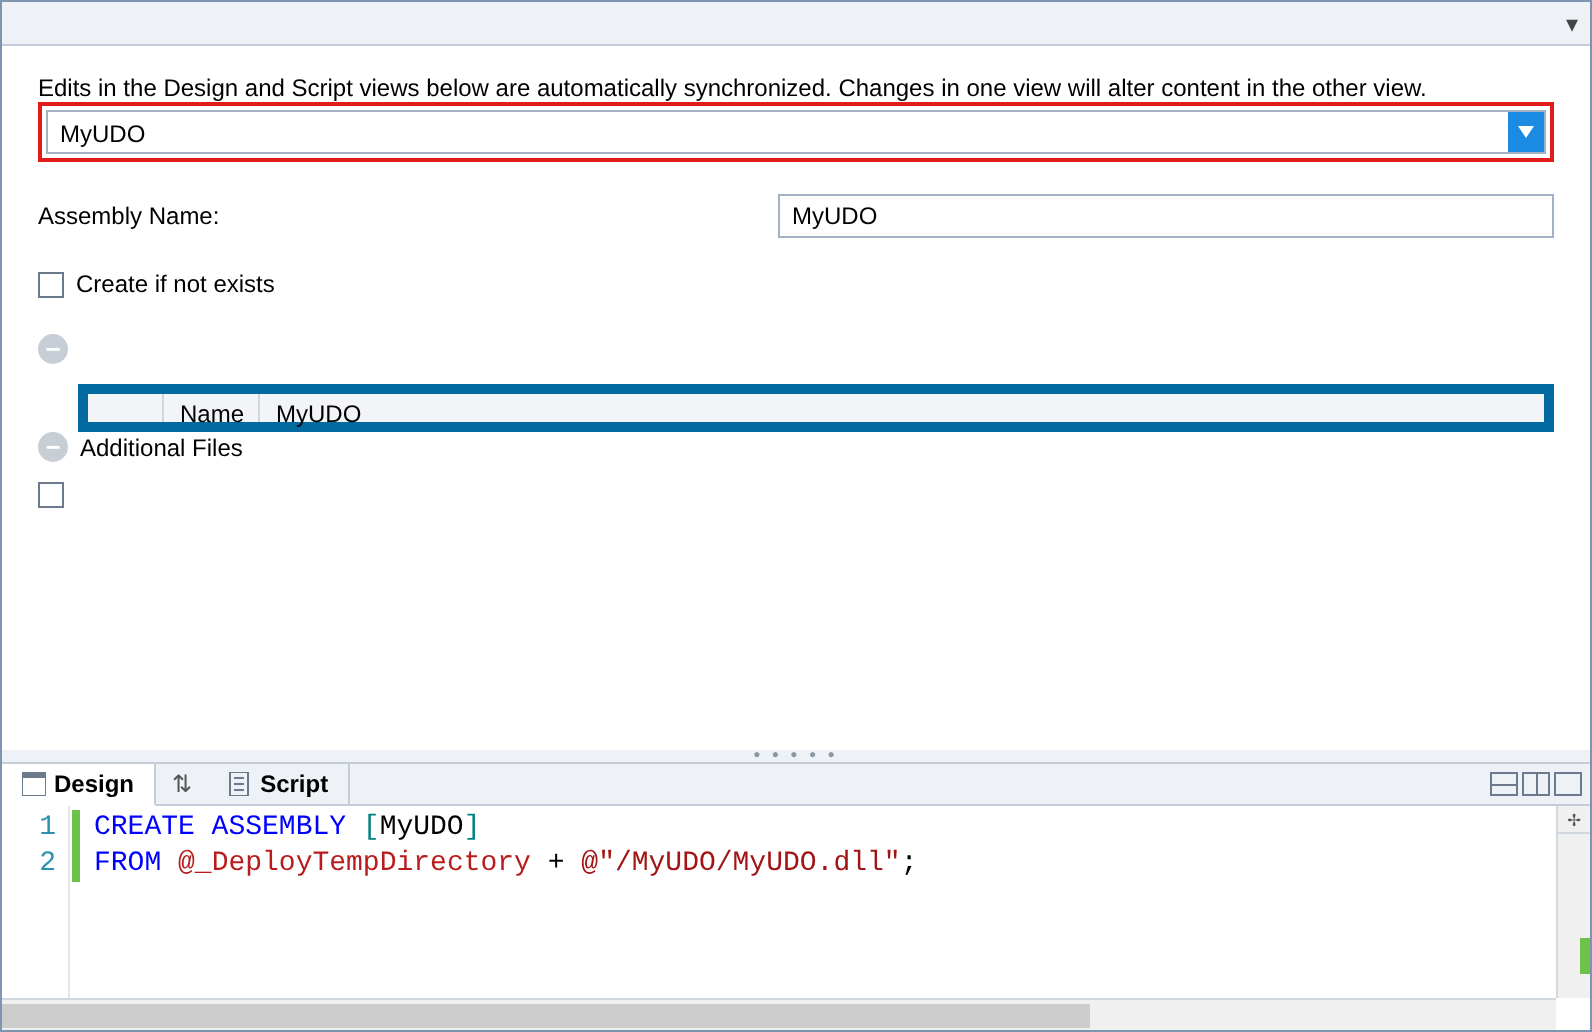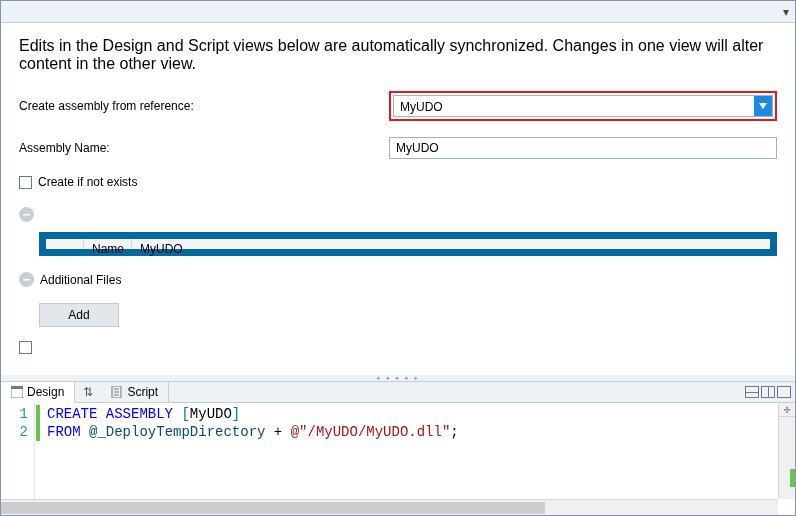--- a/index.html
+++ b/index.html
@@ -38,21 +38,21 @@
   margin-left: auto;
   display: flex;
   align-items: center;
   padding: 0 6px;
   color: #444;
 }
 .design-panel {
   padding: 14px 18px 10px;
   height: 352px;
 }
-.info-text { font-size: 16px; margin-bottom: 18px; }
+.info-text { font-size: 12px; }
 .form-row {
   display: flex;
   align-items: center;
   margin-bottom: 16px;
 }
 .form-label { width: 370px; font-size: 12px; }
 .field-wrap { flex: 1; }
 .highlight-frame {
   border: 2px solid #e11a1a;
   padding: 2px;
@@ -112,22 +112,22 @@
   background: #c7ced6;
   color: #fff;
   display: flex;
   align-items: center;
   justify-content: center;
   font-weight: bold;
   font-size: 13px;
   line-height: 1;
 }
 .deps-grid {
-  margin: 4px 0 16px 20px;
-  border: 7px solid #0369a1;
+  margin: 4px 0 0 20px;
+  border: 5px solid #0369a1;
   display: flex;
   height: 24px;
   background: #f2f4f7;
   justify-content: center;
 }
 .deps-spacer { width: 38px; border-right: 1px solid #d0d7de; }
 .deps-col {
   padding: 3px 8px;
   border-right: 1px solid #d0d7de;
   font-size: 12px;
@@ -160,20 +160,21 @@
   align-items: stretch;
 }
 .bottom-tab {
   display: flex;
   align-items: center;
   gap: 4px;
   padding: 0 10px;
   border-right: 1px solid #c5ced8;
   font-size: 12px;
   cursor: pointer;
+  font-weight: bold;
 }
 .bottom-tab.active { background: #fff; border-bottom: 1px solid #fff; margin-bottom: -1px; }
 .tab-icon { width: 12px; height: 12px; }
 .swap-icon { padding: 0 8px; display: flex; align-items: center; color: #555; }
 .bottom-right {
   margin-left: auto;
   display: flex;
   align-items: center;
   gap: 2px;
   padding-right: 4px;
@@ -232,21 +233,21 @@
 .code-body {
   flex: 1;
   padding: 2px 6px;
   background: #fff;
   position: relative;
 }
 .code-line { height: 18px; line-height: 18px; white-space: pre; }
 .kw { color: #0000ff; }
 .br { color: #008080; }
 .str { color: #a31515; }
-.var { color: #0c4a6e; }
+.var { color: #b91c1c; }
 .editor-scroll {
   position: absolute;
   right: 0;
   top: 0;
   bottom: 16px;
   width: 17px;
   background: #f0f0f0;
   border-left: 1px solid #d0d7de;
 }
 .editor-scroll .plus {
@@ -286,21 +287,20 @@
 <body>
 
 <div class="tab-bar">
   <div class="menu-arrow-holder">▾</div>
 </div>
 
 <div class="design-panel">
   <div class="info-text">Edits in the Design and Script views below are automatically synchronized. Changes in one view will alter content in the other view.</div>
 
   <div class="form-row">
-    <div class="form-label">Create assembly from reference:</div>
     <div class="field-wrap">
       <div class="highlight-frame">
         <div class="combo">
           <div class="combo-text">MyUDO</div>
           <div class="combo-btn">
             <svg viewBox="0 0 8 6">
                 <path d="M0 0h8L4 6z"></path>
               </svg>
           </div>
         </div>
@@ -326,21 +326,20 @@
   <div class="deps-grid">
     <div class="deps-spacer"></div>
     <div class="deps-col name">Name</div>
     <div class="deps-col path">MyUDO</div>
   </div>
 
   <div class="section-row">
     <div class="collapse-toggle">−</div>
     <span>Additional Files</span>
   </div>
-  <button class="add-btn">Add</button>
 
   <div class="check-row">
     <div class="checkbox"></div>
   </div>
 </div>
 
 <div class="splitter">
   <span class="splitter-dots">● ● ● ● ●</span>
 </div>
 

